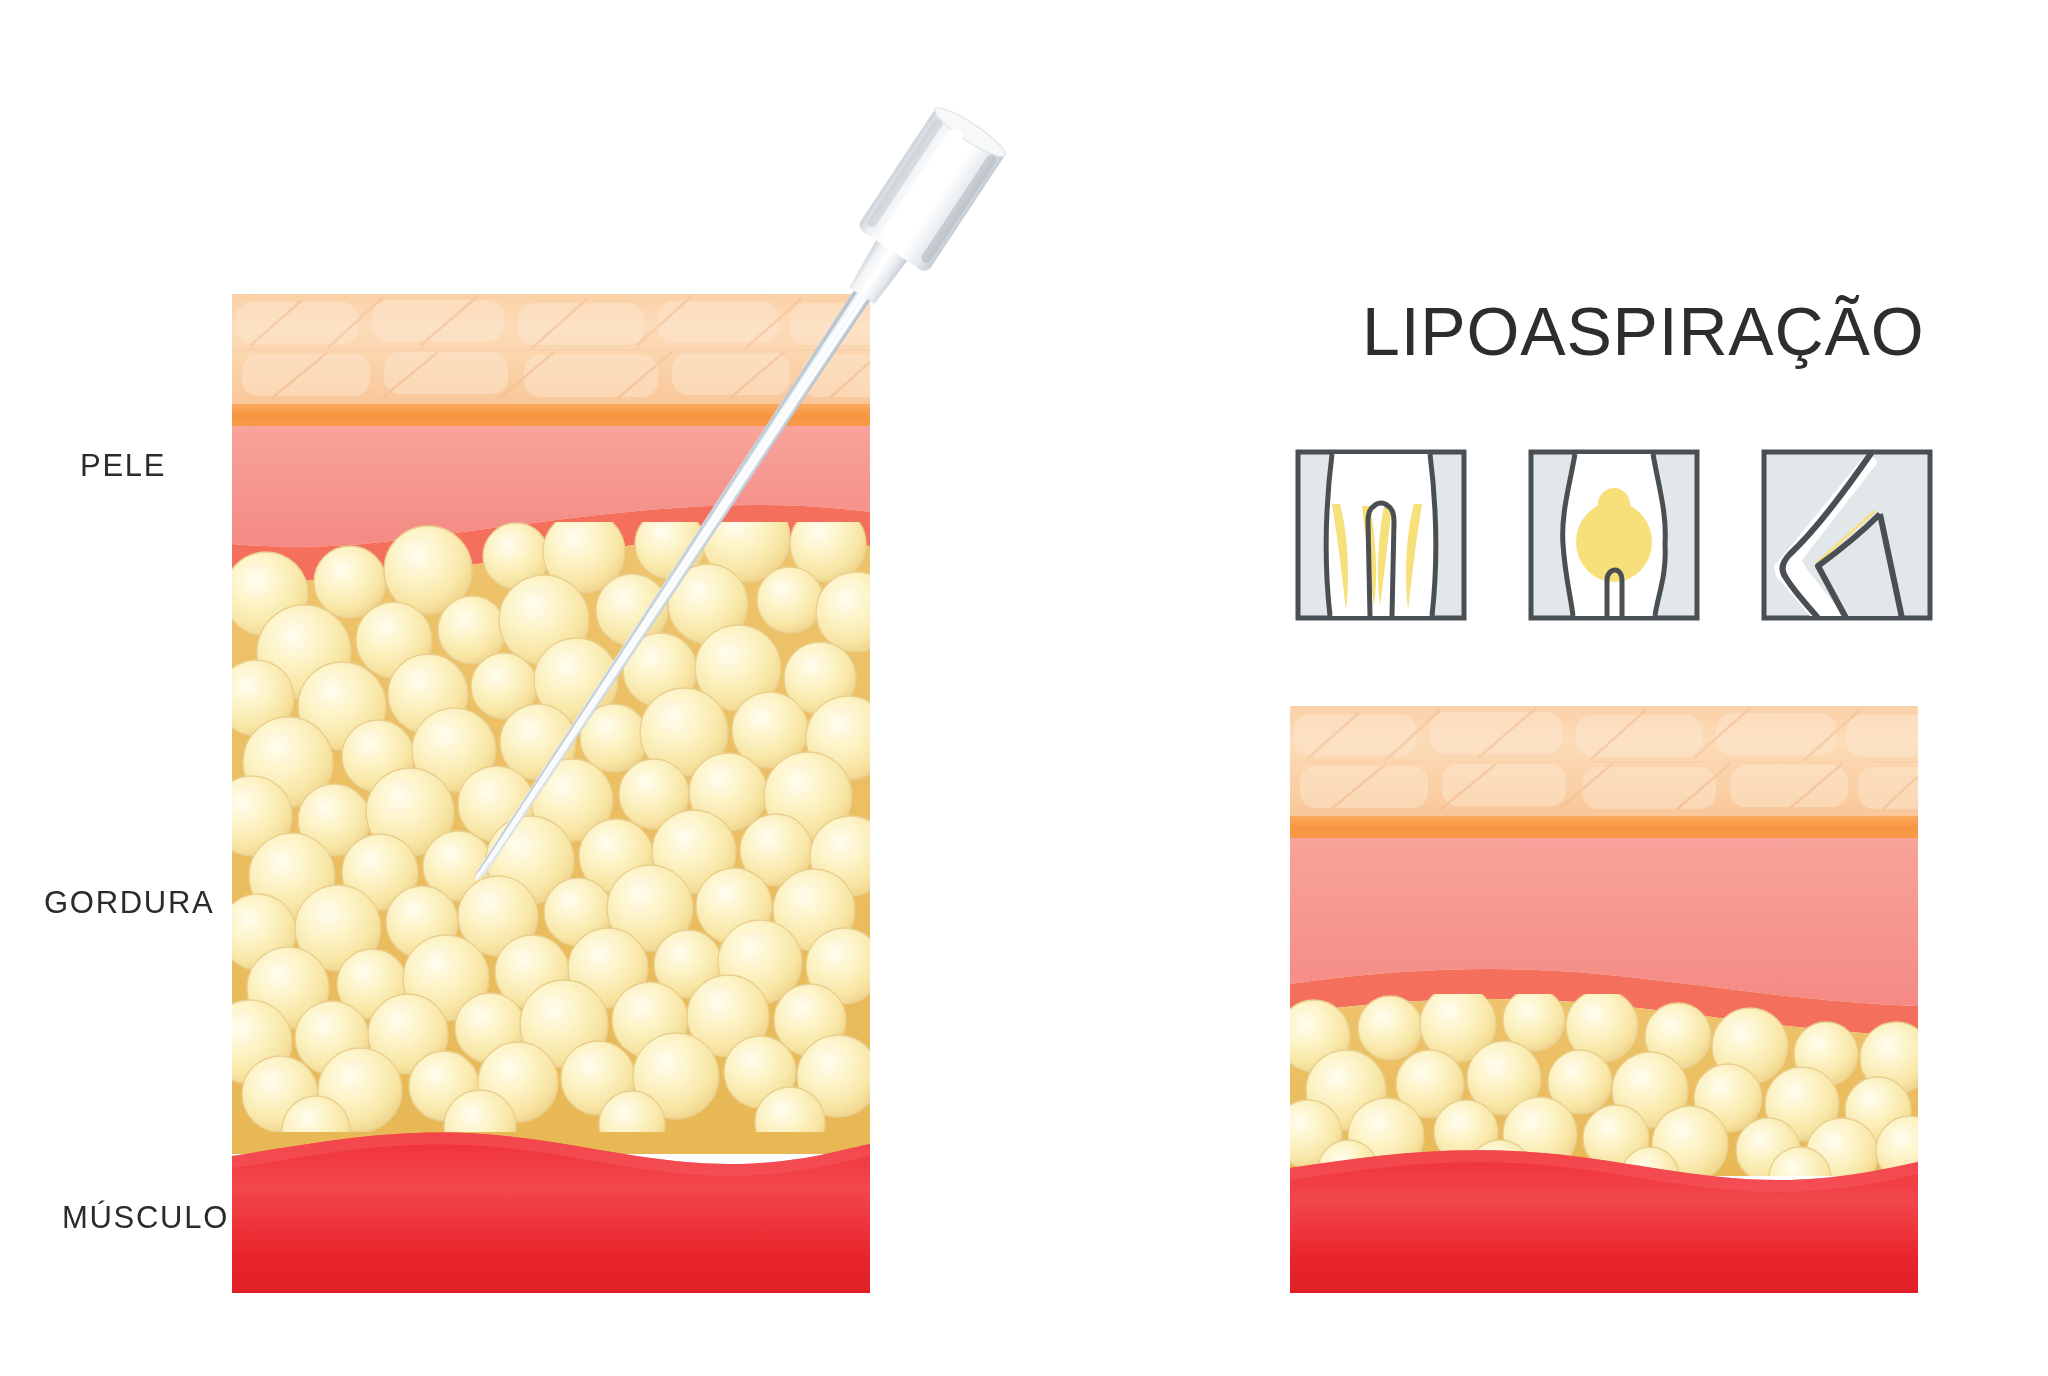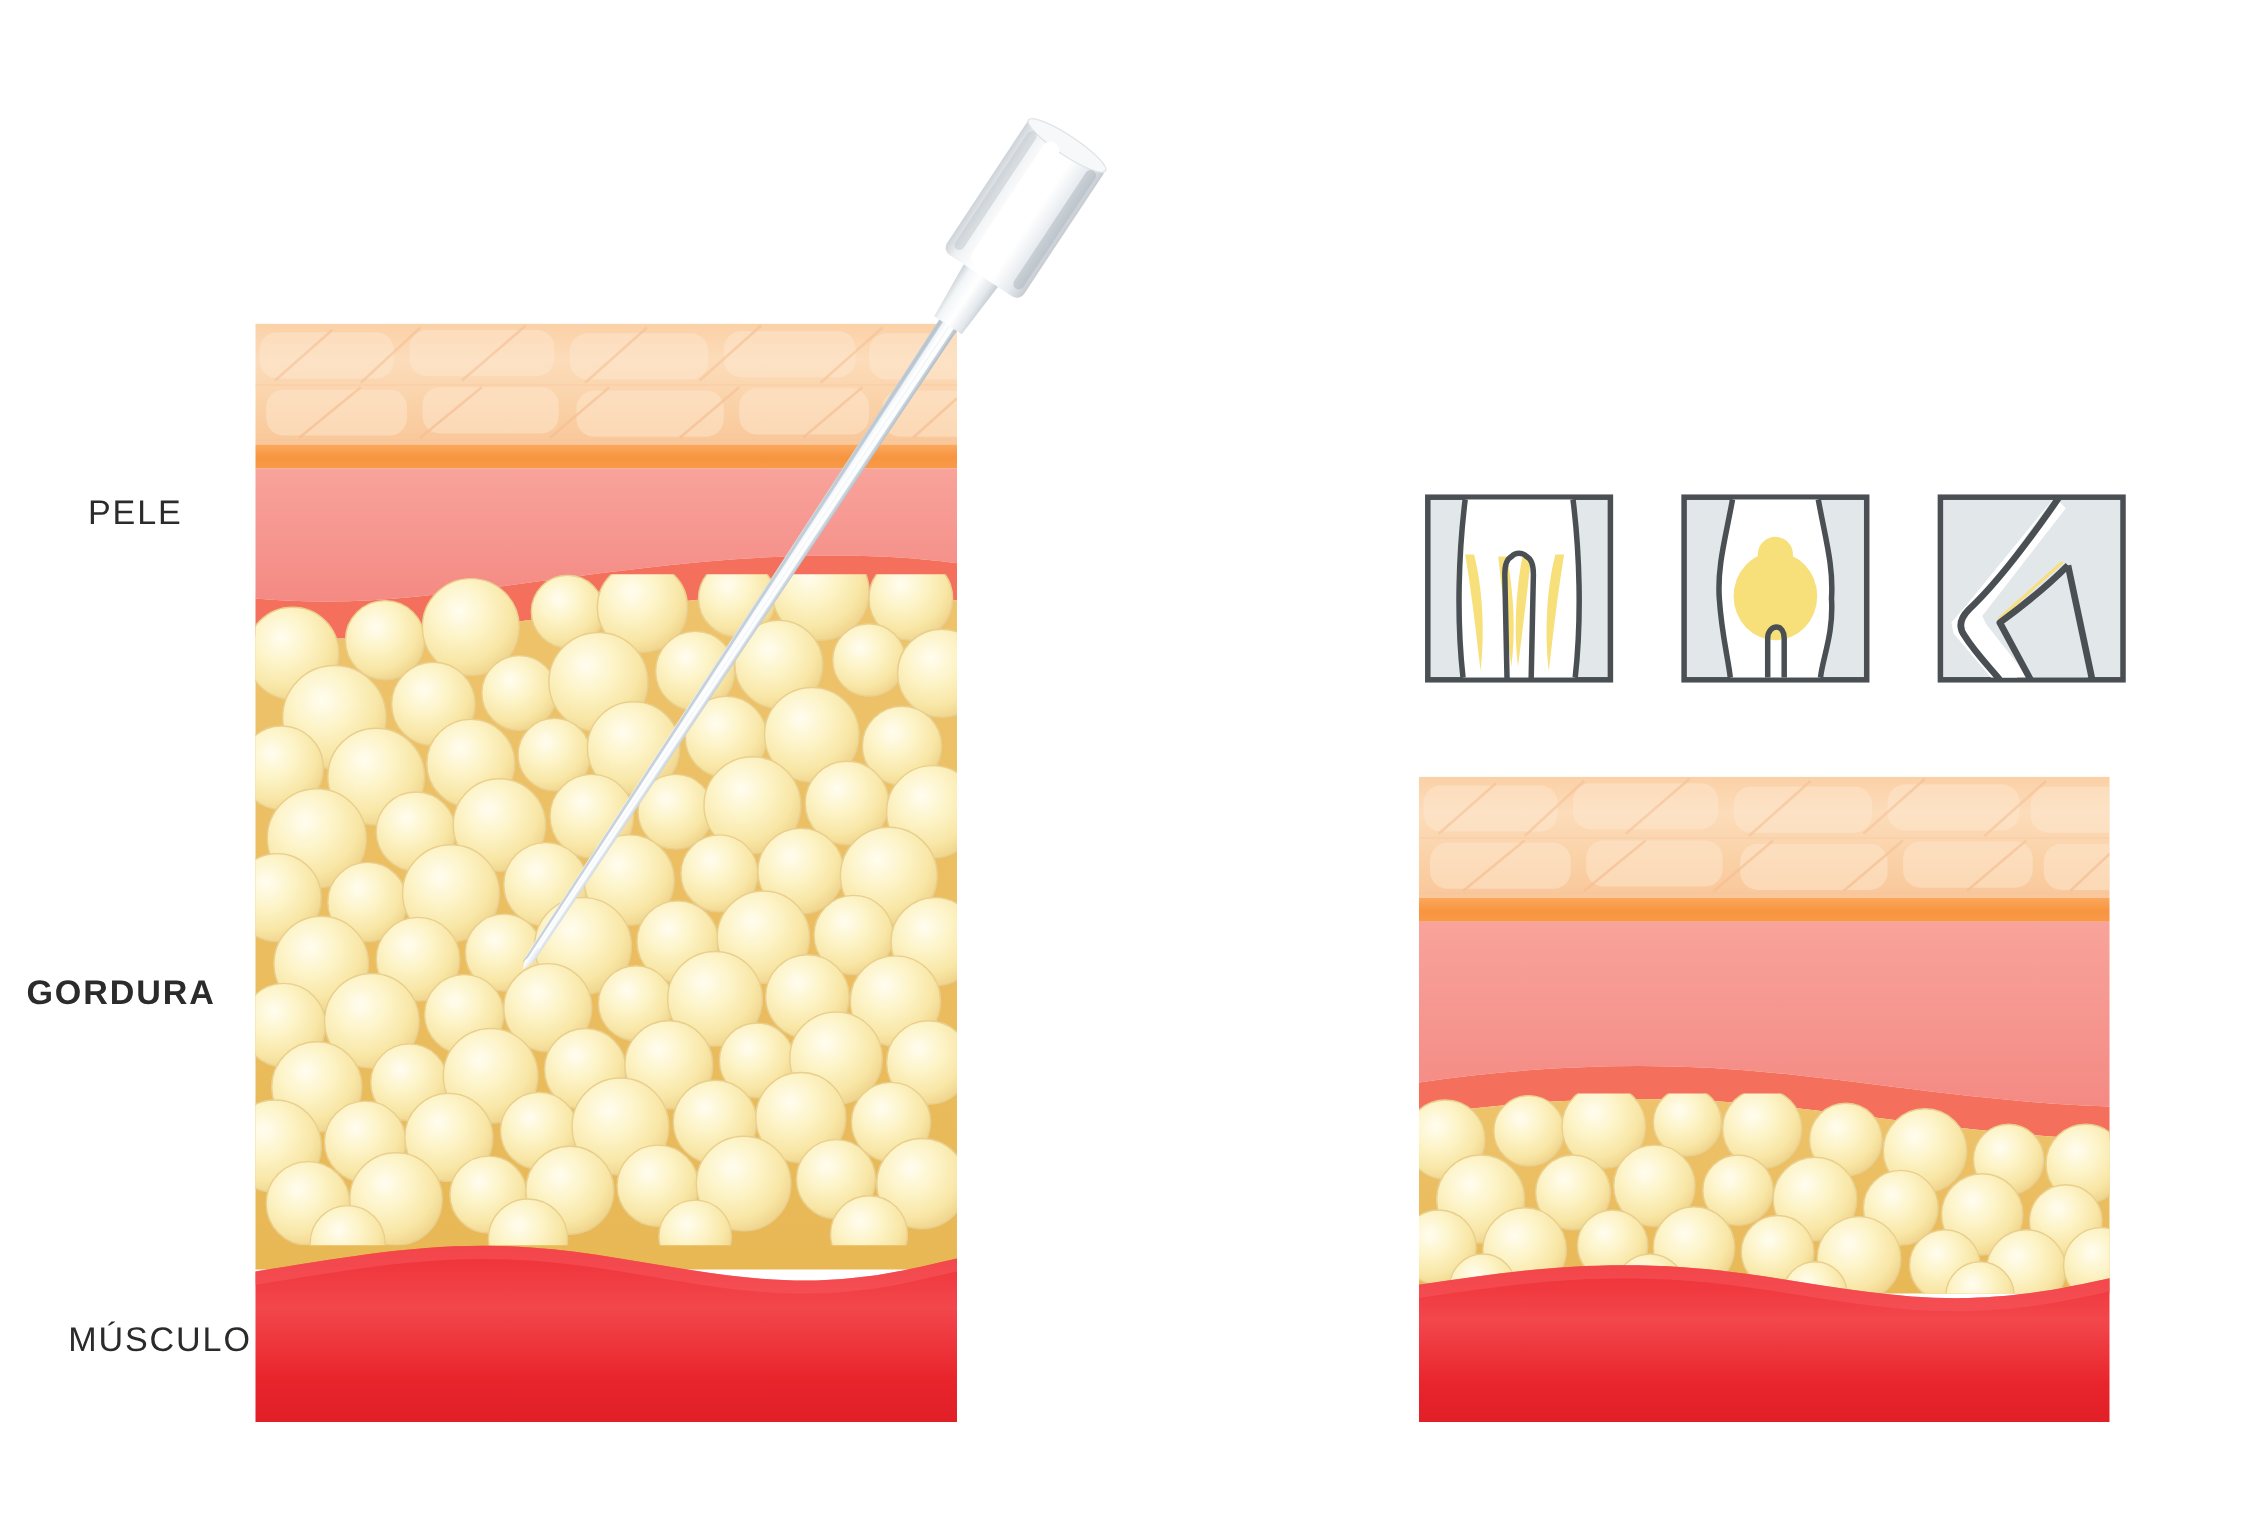--- a/index.html
+++ b/index.html
@@ -28,21 +28,21 @@
   .layer-label {
     position: absolute;
     color: #2b2b2b;
     font-size: 31px;
     letter-spacing: 0.055em;
     font-weight: 400;
     white-space: nowrap;
     text-align: right;
   }
   #label-pele     { left: 80px;  top: 448px; }
-  #label-gordura  { left: 24px;  top: 885px; font-weight: bold; }
+  #label-gordura  { left: 44px;  top: 885px; }
   #label-musculo  { left: 26px;  top: 1200px; margin-left: 36px; }
 
   
   #title {
     position: absolute;
     left: 1362px;
     top: 292px;
     font-size: 68px;
     letter-spacing: 0.012em;
     color: #2d2d2d;
@@ -473,14 +473,15 @@
       <path d="M112 4 C94 30 60 78 30 106 C22 114 20 122 26 130 C36 146 50 160 58 170" stroke="#4a4f54" stroke-width="6" fill="none" stroke-linejoin="round"></path>
       <path d="M120 66 C104 82 80 102 58 118 L86 170" stroke="#4a4f54" stroke-width="6" fill="none" stroke-linejoin="round"></path>
       <path d="M120 66 L142 170" stroke="#4a4f54" stroke-width="6" fill="none"></path>
     </svg>
   </div>
 
   <div class="layer-label" id="label-pele">PELE</div>
   <div class="layer-label" id="label-gordura">GORDURA</div>
   <div class="layer-label" id="label-musculo">MÚSCULO</div>
 
+  <div id="title">LIPOASPIRAÇÃO</div>
 
 </div>
 
 </body></html>

